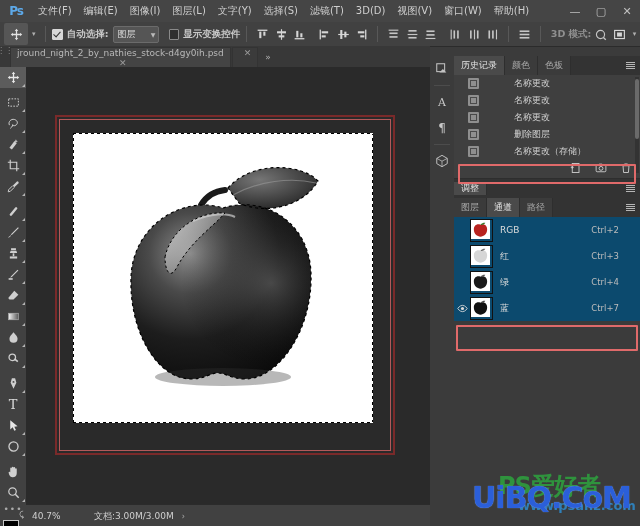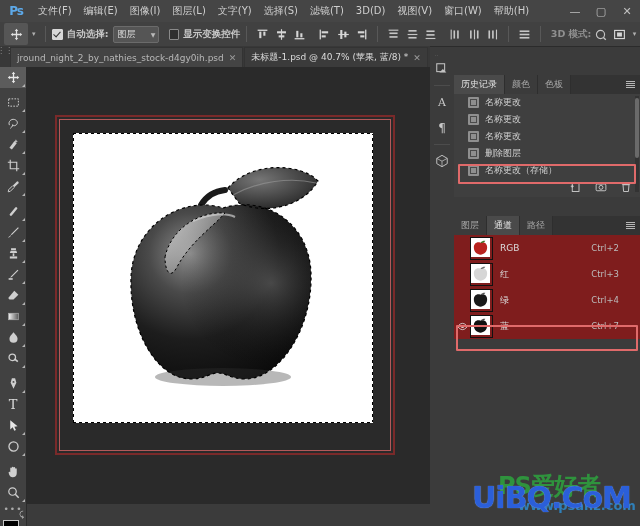--- a/index.html
+++ b/index.html
@@ -41,21 +41,21 @@
   .alignbtn{width:18px;height:18px;display:flex;align-items:center;justify-content:center;
             margin:0 1px;}
 
   
   .tabbar{position:absolute;left:0;top:46px;width:430px;height:21px;
           background:#383838;display:flex;align-items:flex-end;}
   .grip{width:10px;height:21px;color:#8a8a8a;font-size:8px;display:flex;
         align-items:flex-start;justify-content:center;padding-top:1px;}
   .tab{height:19px;display:flex;align-items:center;padding:0 6px;font-size:9px;
        background:#444;color:#b8b8b8;margin-right:1px;border:1px solid #333;
-       border-bottom:none;white-space:nowrap;}
+       border-bottom:none;white-space:nowrap;flex-direction:column;}
   .tab.active{background:#3b3b3b;color:#dcdcdc;}
   .tabx{margin-left:5px;font-size:9px;color:#9a9a9a;}
   .tabmore{color:#b0b0b0;font-size:9px;padding:0 6px;height:19px;line-height:19px;}
 
   
   .toolbar{position:absolute;left:0;top:67px;width:26px;height:459px;background:#414141;
            border-right:1px solid #2b2b2b;}
   .tool{width:26px;height:21px;display:flex;align-items:center;justify-content:center;
         position:relative;color:#d2d2d2;}
   .tool.sel{background:#5c5c5c;}
@@ -92,44 +92,44 @@
   .starrow{margin-left:8px;font-size:8px;color:#b0b0b0;}
 
   
   .rail{position:absolute;left:430px;top:56px;width:24px;height:470px;background:#3b3b3b;}
   .railicon{width:24px;height:26px;display:flex;align-items:center;justify-content:center;
             color:#c2c2c2;}
   .railsep{height:1px;background:#4c4c4c;margin:3px 4px;}
 
   
   .panels{position:absolute;left:454px;top:56px;width:186px;height:470px;background:#3b3b3b;}
-  .paneltabs{height:19px;background:#333;display:flex;align-items:stretch;position:relative;margin-top:19px;}
+  .paneltabs{height:19px;background:#333;display:flex;align-items:stretch;position:relative;}
   .ptab{display:flex;align-items:center;padding:0 7px;font-size:9px;color:#a9a9a9;
         background:#3b3b3b;border-right:1px solid #2e2e2e;}
   .ptab.active{background:#4a4a4a;color:#e2e2e2;}
   .pmenu{position:absolute;right:4px;top:4px;width:11px;height:11px;
          display:flex;flex-direction:column;justify-content:space-between;padding:2px 1px;
          box-sizing:border-box;}
   .pmenu i{display:block;height:1px;background:#b6b6b6;}
   .histbody{background:#3f3f3f;position:relative;}
   .histrow{height:17px;display:flex;align-items:center;padding-left:14px;font-size:9px;
-           color:#d0d0d0;position:relative;}
+           color:#d0d0d0;position:relative;gap:29px;}
   .histicon{width:11px;height:11px;background:#8f8f8f;margin-right:6px;border-radius:1px;
             position:relative;flex:none;}
   .histicon:after{content:"";position:absolute;left:2px;top:2px;right:2px;bottom:2px;
             border:1px solid #4a4a4a;}
   .histfoot{height:18px;background:#3f3f3f;display:flex;align-items:center;
             justify-content:flex-end;padding-right:8px;gap:13px;}
   .hfi{color:#c0c0c0;}
   .scroll{position:absolute;right:1px;top:2px;width:4px;height:96px;background:#333;}
   .scroll i{position:absolute;left:0;top:2px;width:4px;height:60px;background:#6a6a6a;border-radius:2px;}
 
   .adjbar{height:19px;background:#333;display:flex;align-items:center;position:relative;
           border-top:1px solid #2e2e2e;}
-  .chbody{background:#7f1d1d;}
+  .chbody{background:#0c4a6e;}
   .chrow{height:26px;display:flex;align-items:center;font-size:9px;color:#dcdcdc;position:relative;}
   .cheye{width:16px;display:flex;align-items:center;justify-content:center;color:#d8d8d8;flex:none;}
   .chthumb{width:21px;height:21px;border:1px solid #111;flex:none;}
   .chname{margin-left:7px;}
   .chkey{margin-left:auto;margin-right:21px;color:#bcbcbc;font-size:8.5px;}
 
   
   .annot{position:absolute;border:2px solid #e06a6a;box-sizing:border-box;
          pointer-events:none;border-radius:1px;}
 
@@ -299,21 +299,20 @@
     <div class="opt-caret">▾</div>
   </div>
 
   <div class="tabbar">
     <div class="grip">⋮⋮</div>
     <div class="tab">
       <span>jround_night_2_by_nathies_stock-d4gy0ih.psd</span>
       <span class="tabx">✕</span>
     </div>
     <div class="tab active">
-      <span>未标题-1.psd @ 40.7% (苹果, 蓝/8) *</span>
       <span class="tabx">✕</span>
     </div>
     <div class="tabmore">»</div>
   </div>
 
   <div class="toolbar">
     <div class="tool sel">
       <svg width="13" height="13" viewBox="0 0 16 16">
           <path d="M8 1 L10.2 3.6 H8.8 V7.2 H12.4 V5.8 L15 8 L12.4 10.2 V8.8 H8.8 V12.4 H10.2 L8 15 L5.8 12.4 H7.2 V8.8 H3.6 V10.2 L1 8 L3.6 5.8 V7.2 H7.2 V3.6 H5.8 Z" fill="#eaeaea"></path>
         </svg>
@@ -484,20 +483,25 @@
         <div class="ants"></div>
         <svg width="300" height="290" viewBox="0 0 300 290" style="position:absolute;left:0;top:0;">
           <path d="M150 75 C190 62 236 88 238 140 C240 196 206 246 172 246 C158 246 153 240 145 240 C137 240 132 246 118 246 C84 246 56 198 58 144 C60 92 110 62 150 75 Z" fill="none" stroke="#000" stroke-width="1.2" stroke-dasharray="3 3"></path>
           <path d="M155 55 C178 28 228 30 245 48 C230 74 192 82 166 70 Z" fill="none" stroke="#000" stroke-width="1.2" stroke-dasharray="3 3"></path>
           <path d="M92 124 C98 96 126 78 152 80 C140 94 118 108 104 134 C98 146 92 140 92 124 Z" fill="none" stroke="#000" stroke-width="1" stroke-dasharray="2.5 2.5"></path>
         </svg>
       </div>
     </div>
   </div>
 
+  <div class="statusbar">
+    <div class="stzoom">40.7%</div>
+    <div class="stdoc">文档:3.00M/3.00M</div>
+    <div class="starrow">›</div>
+  </div>
 
   <div class="rail">
     <div class="railicon">
       <svg width="14" height="14" viewBox="0 0 16 16">
           <rect x="2" y="2" width="9" height="9" fill="none" stroke="#c2c2c2" stroke-width="1.2"></rect>
           <path d="M5 12 l4 -4 l4 4 z" fill="#c2c2c2"></path>
         </svg>
       </div>
     <div class="railsep"></div>
     <div class="railicon">
@@ -565,20 +569,29 @@
               <rect x="5.5" y="2.2" width="4" height="2" fill="#cfcfcf"></rect>
             </svg></span>
         <span class="hfi">
           <svg width="12" height="12" viewBox="0 0 16 16">
               <path d="M4 5 h8 l-.8 9 h-6.4 Z" fill="none" stroke="#cfcfcf" stroke-width="1.2"></path>
               <path d="M2.5 4.4 h11 M6 4.2 V2.6 h4 v1.6" fill="none" stroke="#cfcfcf" stroke-width="1.2"></path>
             </svg></span>
       </div>
     </div>
 
+    <div class="adjbar">
+      <div class="ptab active" style="background:#4a4a4a">调整</div>
+      <div class="pmenu">
+          <i></i>
+          <i></i>
+          <i></i>
+          <i></i>
+        </div>
+    </div>
 
     <div class="paneltabs">
       <div class="ptab">图层</div>
       <div class="ptab active">通道</div>
       <div class="ptab">路径</div>
       <div class="pmenu">
           <i></i>
           <i></i>
           <i></i>
           <i></i>

